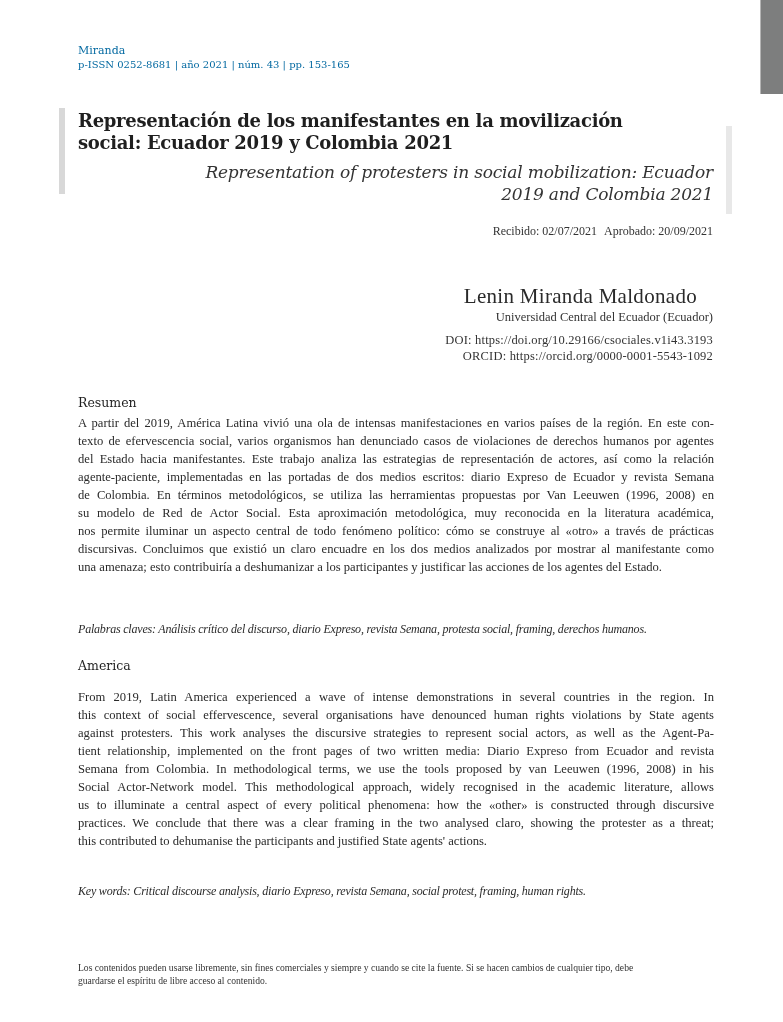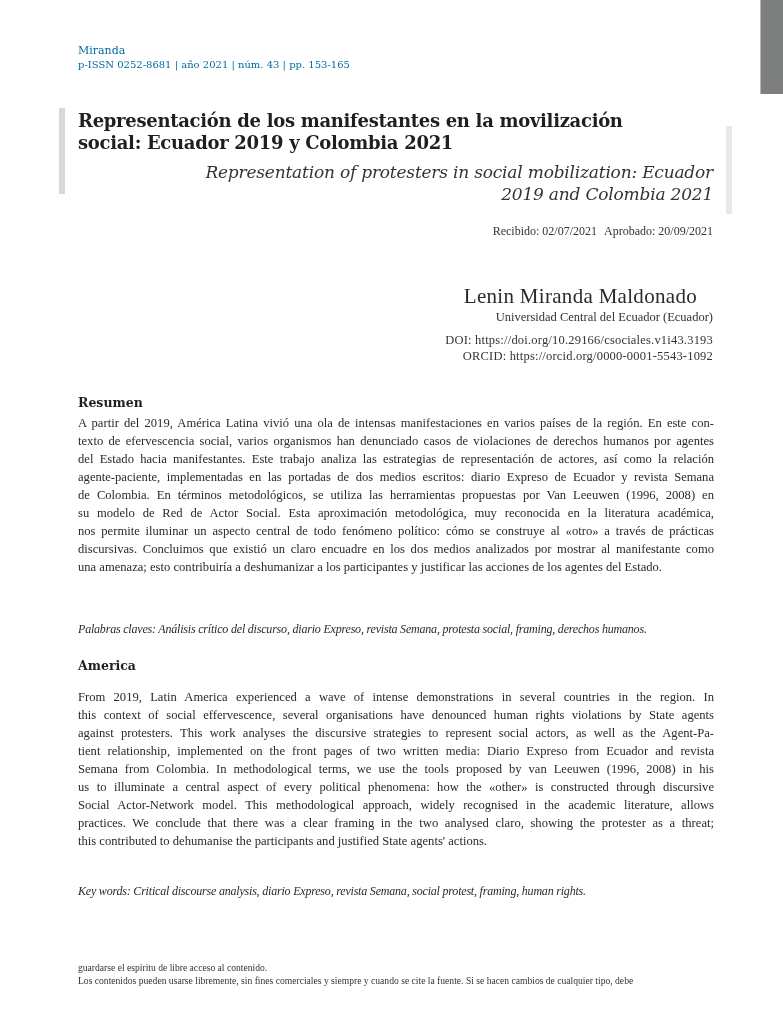--- a/index.html
+++ b/index.html
@@ -40,21 +40,21 @@
   .affiliation {
     position: absolute; right: 70px; top: 310px; font-size: 12.5px; color: #333; text-align: right; margin-left: 16px;
   }
   .doi, .orcid {
     position: absolute; right: 70px; font-size: 12.5px; color: #333; text-align: right; letter-spacing: 0.2px;
   }
   .doi { top: 333px; }
   .orcid { top: 349px; }
 
   .section-head {
-    position: absolute; left: 78px; font-family: "DejaVu Serif", serif; font-weight: bold;
+    position: absolute; left: 78px; font-family: "DejaVu Serif", serif; font-weight: normal;
     font-size: 12.5px; color: #1f1f1f;
   }
   .resumen-head { top: 395px; }
   .abstract-head { top: 658px; }
 
   .body-text {
     position: absolute; left: 78px; width: 636px; font-size: 12.6px; line-height: 18px; color: #2a2a2a;
     text-align: justify; hyphens: manual;
   }
   .resumen-body { top: 414px; }
@@ -124,26 +124,26 @@
 
 <div class="keywords keywords-es">Palabras claves: Análisis crítico del discurso, diario Expreso, revista Semana, protesta social, framing, derechos humanos.</div>
 
 <div class="section-head abstract-head">America</div>
 <div class="body-text abstract-body">
   <span class="line">From 2019, Latin America experienced a wave of intense demonstrations in several countries in the region. In</span>
   <span class="line">this context of social effervescence, several organisations have denounced human rights violations by State agents</span>
   <span class="line">against protesters. This work analyses the discursive strategies to represent social actors, as well as the Agent-Pa-</span>
   <span class="line">tient relationship, implemented on the front pages of two written media: Diario Expreso from Ecuador and revista</span>
   <span class="line">Semana from Colombia. In methodological terms, we use the tools proposed by van Leeuwen (1996, 2008) in his</span>
+  <span class="line">Social Actor-Network model. This methodological approach, widely recognised in the academic literature, allows</span>
   <span class="line">us to illuminate a central aspect of every political phenomena: how the «other» is constructed through discursive</span>
-  <span class="line">Social Actor-Network model. This methodological approach, widely recognised in the academic literature, allows</span>
   <span class="line">practices. We conclude that there was a clear framing in the two analysed claro, showing the protester as a threat;</span>
   <span class="line last">this contributed to dehumanise the participants and justified State agents' actions.</span>
 </div>
 
 <div class="keywords keywords-en">Key words: Critical discourse analysis, diario Expreso, revista Semana, social protest, framing, human rights.</div>
 
 <div class="footer-note">
+  <div>Los contenidos pueden usarse libremente, sin fines comerciales y siempre y cuando se cite la fuente. Si se hacen cambios de cualquier tipo, debe</div>
   <div>guardarse el espíritu de libre acceso al contenido.</div>
-  <div>Los contenidos pueden usarse libremente, sin fines comerciales y siempre y cuando se cite la fuente. Si se hacen cambios de cualquier tipo, debe</div>
 </div>
 
 <div class="page-number">153</div>
 
 </body></html>

